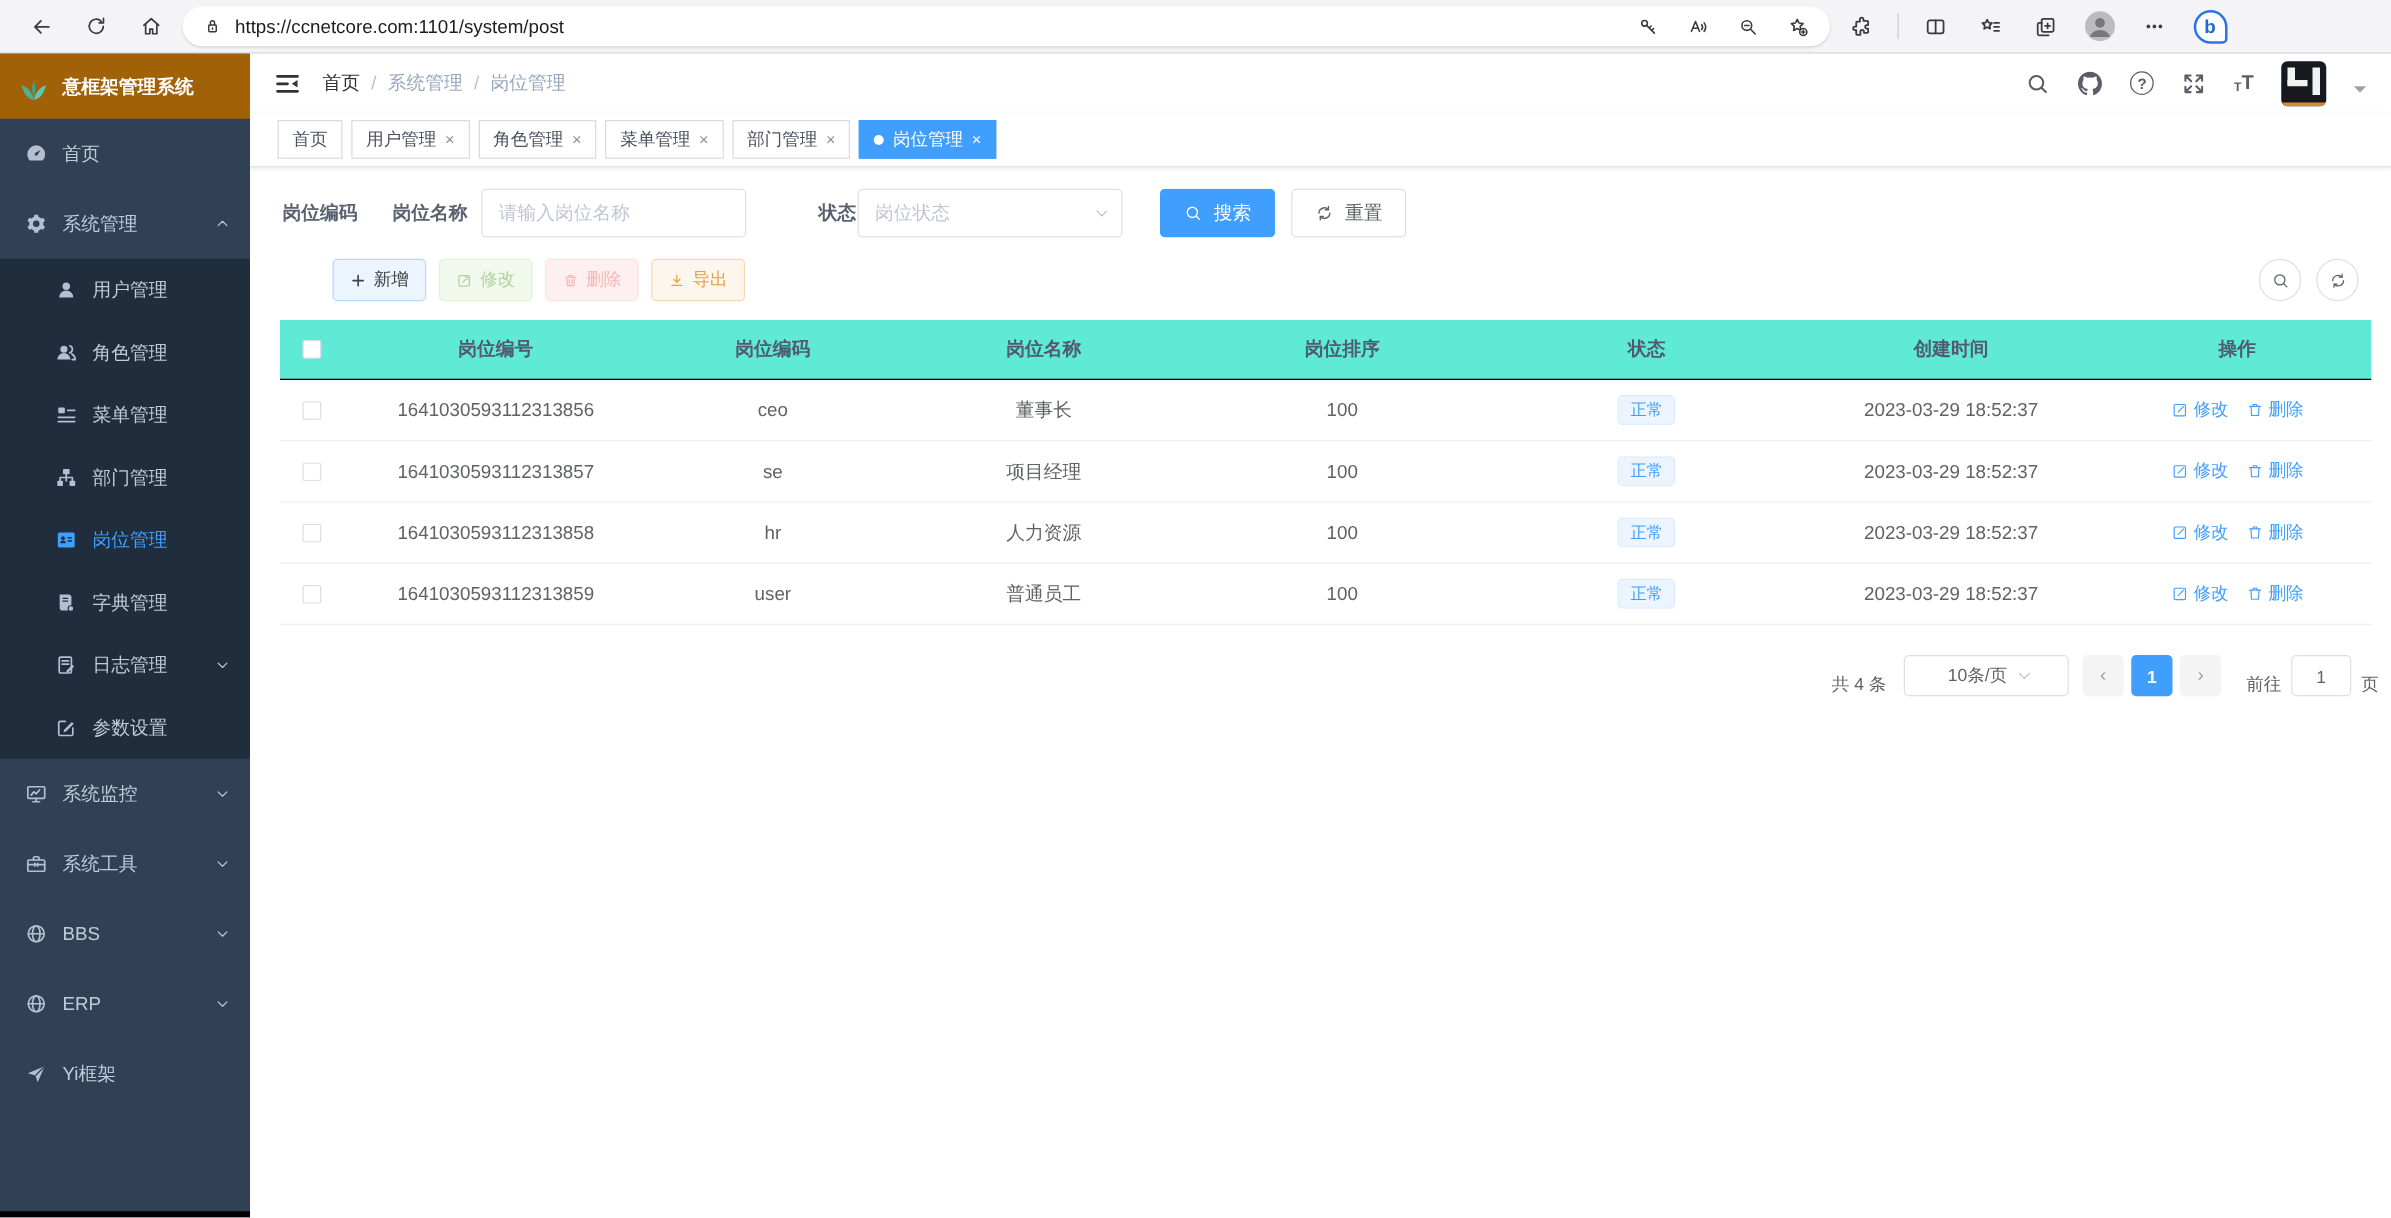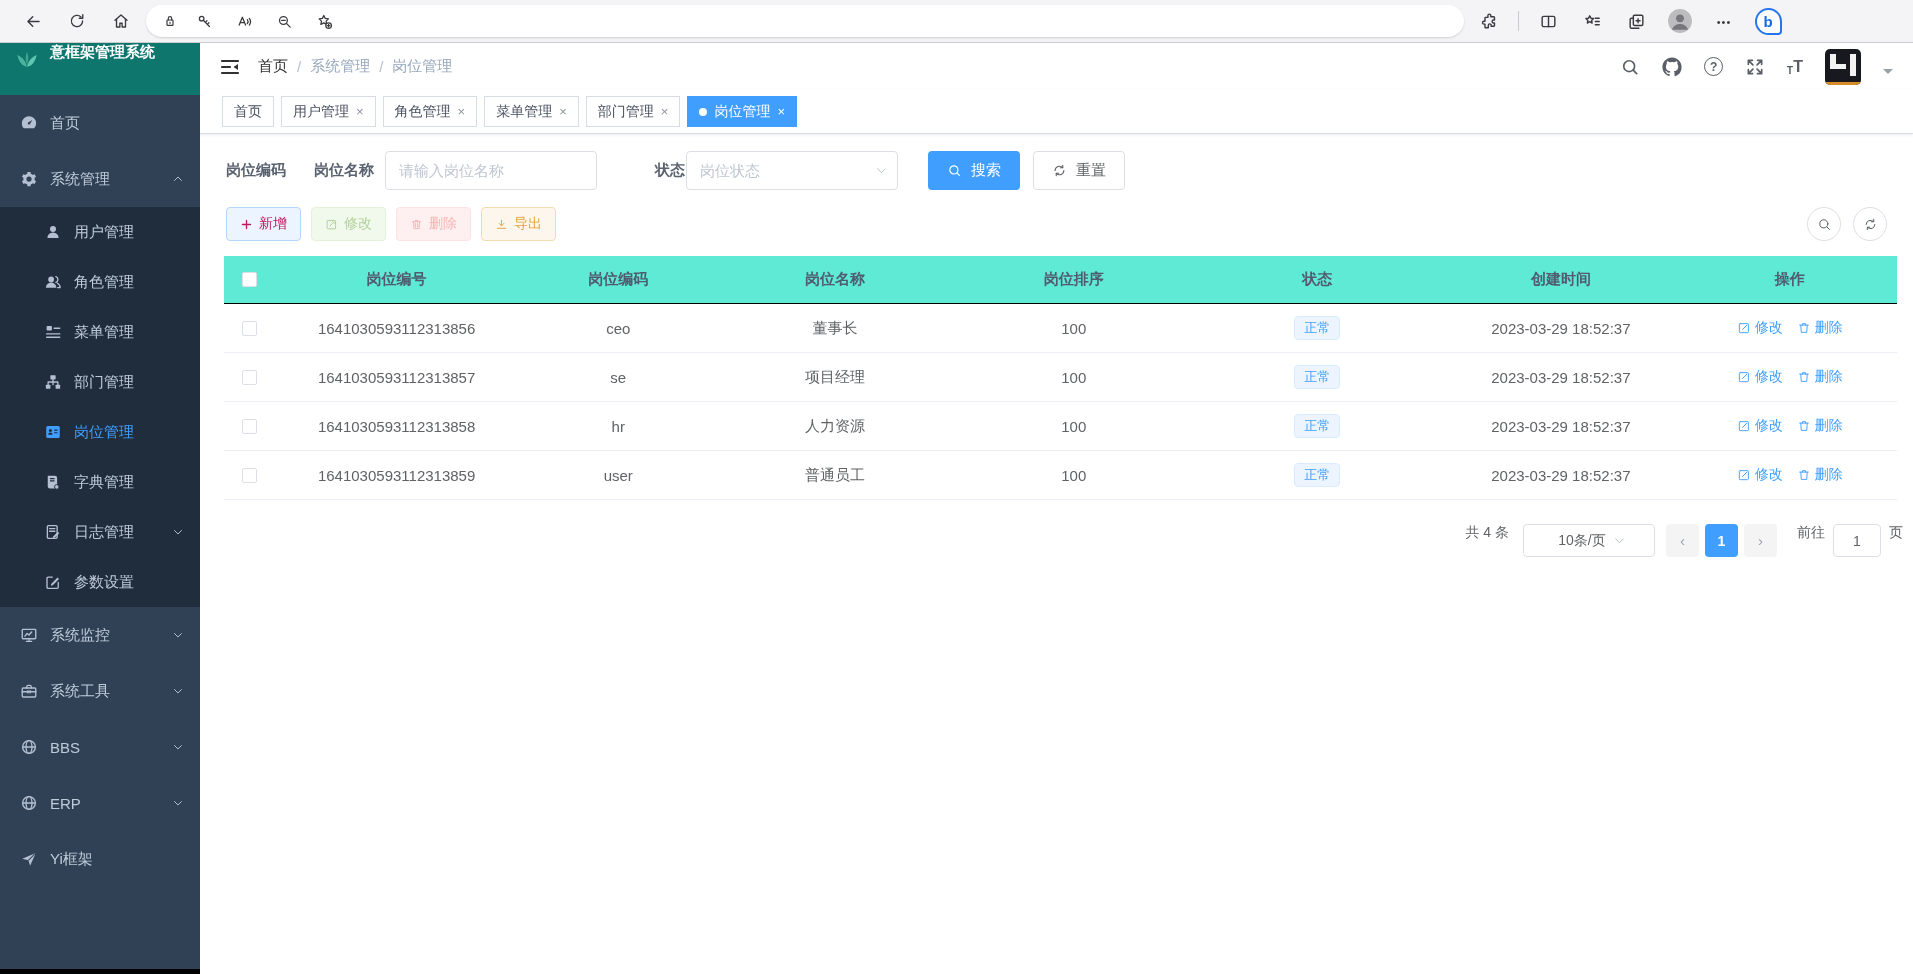--- a/index.html
+++ b/index.html
@@ -27,22 +27,22 @@
     border:2px solid #2775ea; color:#1a6ae0; font-weight:bold; font-size:15px;
     display:flex; align-items:center; justify-content:center; }
   .copilot::after { content:"b"; }
 
   
   .app { display:flex; height:931px; }
 
   
   .sidebar { width:200px; background:#304156; color:#bfcbd9; flex:0 0 auto;
     display:flex; flex-direction:column; position:relative; }
-  .logo-row { height:52px; display:flex; align-items:flex-start; gap:10px; padding:0 14px;
-    background:#0f766e; }
+  .logo-row { height:52px; display:flex; align-items:center; gap:10px; padding:0 14px;
+    background:#a16207; }
   .logo-title { color:#fff; font-weight:bold; font-size:15px; white-space:nowrap; }
   .menu { flex:1 1 auto; overflow:hidden; }
   .mi { height:56px; display:flex; align-items:center; gap:12px; padding:0 16px 0 20px;
     font-size:15px; cursor:pointer; position:relative; }
   .submenu { background:#1f2d3d; }
   .submenu .mi { height:50px; padding-left:44px; }
   .mi .mi-ic { width:18px; height:18px; flex:0 0 auto; color:#b4c0d1; }
   .mi .mi-label { flex:1 1 auto; white-space:nowrap; }
   .mi .caret { width:12px; height:12px; color:#bfcbd9; flex:0 0 auto; }
   .mi.active, .mi.active .mi-ic { color:#409eff; }
@@ -107,21 +107,21 @@
   .btn svg { width:15px; height:15px; }
   .btn-search { background:#409eff; color:#fff; margin-left:30px; }
   .btn-reset { background:#fff; border-color:#dcdfe6; color:#606266; margin-left:13px; }
 
   
   .toolbar-row { display:flex; align-items:center; margin:17px 26px 0 26px; }
   .mini { height:34px; border-radius:4px; display:flex; align-items:center; gap:6px;
     padding:0 13px; font-size:14px; cursor:pointer; border:1px solid transparent; }
   .mini svg { width:13px; height:13px; }
   .mini + .mini { margin-left:10px; }
-  .mini-add { background:#ecf5ff; border-color:#b3d8ff; color:#be185d; }
+  .mini-add { background:#ecf5ff; border-color:#b3d8ff; color:#404040;margin-left:40px; }
   .mini-edit { background:#f0f9eb; border-color:#e1f3d8; color:#b3d19e; cursor:not-allowed; }
   .mini-del { background:#fef0f0; border-color:#fde2e2; color:#f8b4b4; cursor:not-allowed; }
   .mini-exp { background:#fdf6ec; border-color:#f5dab1; color:#e6a23c; }
   .tool-right { margin-left:auto; display:flex; gap:12px; }
   .circle-btn { width:34px; height:34px; border-radius:50%; border:1px solid #dcdfe6;
     background:#fff; color:#5a5e66; display:flex; align-items:center; justify-content:center;
     cursor:pointer; }
   .circle-btn svg { width:15px; height:15px; }
 
   
@@ -136,21 +136,21 @@
   .c5{width:250px;} .c6{width:250px;} .c7{width:220px;}
   .checkbox { width:15px; height:15px; border:1px solid #dcdfe6; border-radius:2px;
     background:#fff; cursor:pointer; }
   .badge { display:inline-block; background:#ecf5ff; border:1px solid #d9ecff; color:#409eff;
     font-size:13px; border-radius:4px; padding:3px 9px; line-height:1.2; }
   .acts { display:flex; justify-content:center; gap:14px; }
   .link { color:#409eff; font-size:14px; display:flex; align-items:center; gap:4px; cursor:pointer; }
   .link svg { width:14px; height:14px; }
 
   
-  .pagination { display:flex; align-items:flex-start; justify-content:flex-end;
+  .pagination { display:flex; align-items:flex-end; justify-content:flex-end;
     margin:24px 10px 0 0; font-size:14px; color:#606266; }
   .pg-total { margin-right:14px; }
   .pg-size { position:relative; width:113px; height:33px; margin-right:30px; }
   .pg-size .f-input { width:132px; height:33px; font-size:14px; text-align:center;
     margin:0; padding:0 24px 0 10px; color:#606266; }
   .pg-size .sel-caret { top:10px; }
   .pg-btn { width:33px; height:33px; border-radius:4px; background:#f4f4f5; color:#9aa1ab;
     display:flex; align-items:center; justify-content:center; font-size:15px;
     cursor:pointer; margin-right:6px; }
   .pg-prev::after { content:"\2039"; } .pg-next::after { content:"\203a"; }
@@ -183,20 +183,21 @@
         <path d="M6 9.5V20h4.5v-5h3v5H18V9.5"></path>
       </svg>
   </div>
   <div class="url-pill">
     <span class="pill-ic" style="width:20px">
       <svg class="ic" width="16" height="16" viewBox="0 0 24 24">
           <rect x="7.5" y="10.5" width="9" height="8" rx="1"></rect>
           <path d="M9.5 10.5V8a2.5 2.5 0 0 1 5 0v2.5M12 14v1.5"></path>
         </svg>
     </span>
+    <span class="url-text">https://ccnetcore.com:1101/system/post</span>
     <span class="pill-ic">
       <svg class="ic" width="17" height="17" viewBox="0 0 24 24">
           <circle cx="8" cy="8" r="3.2"></circle>
           <path d="M10.3 10.3 19 19M16 16l2.2-2.2M13.2 13.2l2.2-2.2"></path>
         </svg>
     </span>
     <span class="pill-ic">
       <svg class="ic" width="17" height="17" viewBox="0 0 24 24">
           <path d="M4.5 17 9 6l4.5 11M6.2 13.5h5.6"></path>
           <path d="M16 9.5a4.5 4.5 0 0 1 0 5.5M18.8 7.5a8 8 0 0 1 0 9.5"></path>

